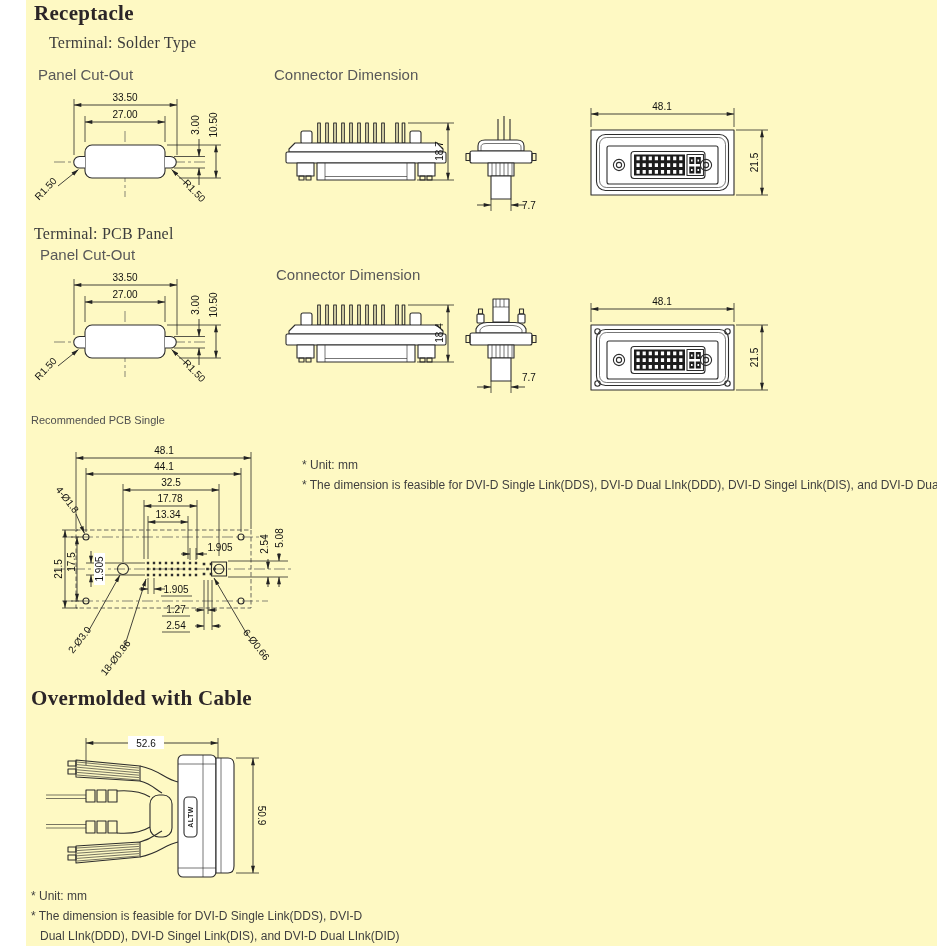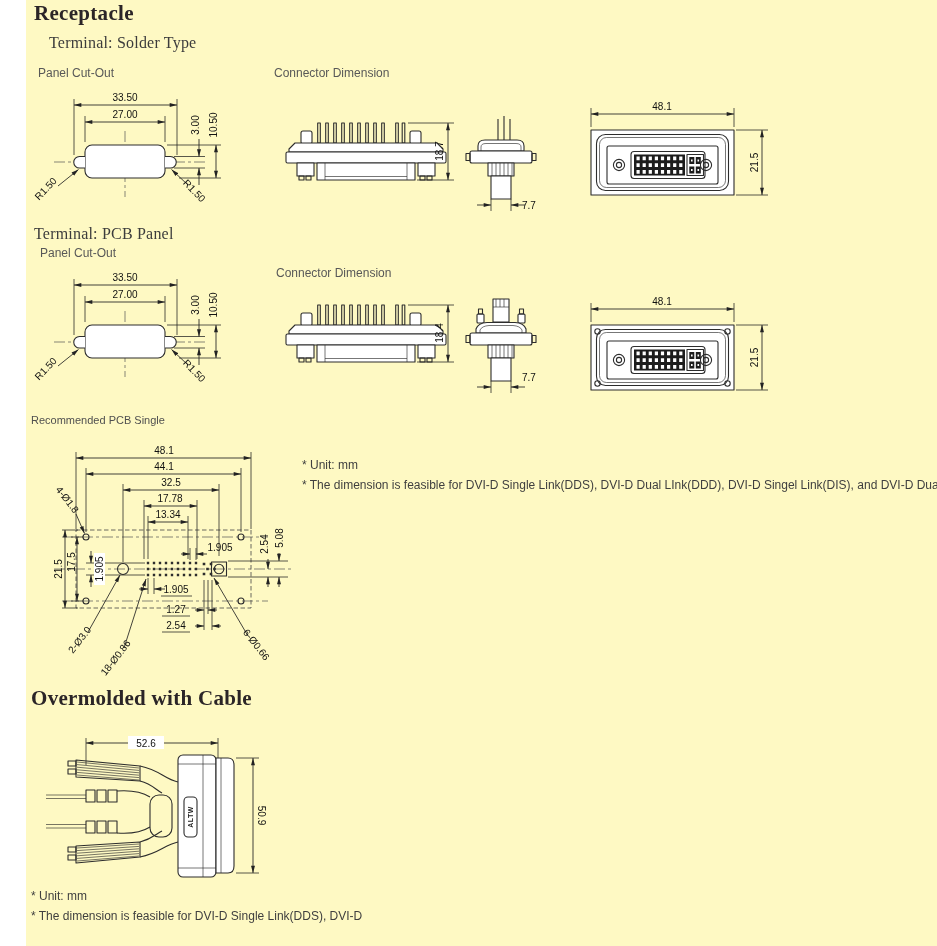--- a/index.html
+++ b/index.html
@@ -1,21 +1,21 @@
 <!DOCTYPE html>
 <html><head>
 <meta charset="utf-8">
 <style>
   html,body{margin:0;padding:0;background:#fff;}
   .page{position:relative;width:923px;height:946px;background:#fef9c3;overflow:hidden;
         font-family:"Liberation Sans",sans-serif;margin-left:26px;}
   .abs{position:absolute;}
   .h1{font-family:"Liberation Serif",serif;font-weight:bold;font-size:21px;color:#2b2527;letter-spacing:.3px;}
   .h2{font-family:"Liberation Serif",serif;font-weight:normal;font-size:16px;color:#3c3c3c;letter-spacing:.2px;}
-  .lbl{font-size:12px;color:#585858;}
+  .lbl{font-size:15px;color:#585858;}
   .lbl-sm{font-size:11px;color:#4f4f4f;}
   .note{font-size:12px;color:#3f3f3f;line-height:20px;white-space:nowrap;}
   svg{overflow:visible;display:block;}
   .s{fill:none;stroke:#2d2d2d;stroke-width:1.1;stroke-linejoin:round;}
   .sf{fill:#fff;stroke:#2d2d2d;stroke-width:1.1;stroke-linejoin:round;}
   .thin{fill:none;stroke:#2d2d2d;stroke-width:.65;}
   .ext{stroke:#222;stroke-width:.75;fill:none;}
   .dim{stroke:#222;stroke-width:.85;fill:none;}
   .cl{stroke:#555;stroke-width:.7;stroke-dasharray:11 3 3 3;fill:none;}
   .dash{stroke:#444;stroke-width:.8;stroke-dasharray:4.5 2.5;fill:none;}
@@ -445,15 +445,16 @@
 
     <line class="ext" x1="190" y1="23" x2="213" y2="23"></line>
     <line class="ext" x1="190" y1="138" x2="213" y2="138"></line>
     <line class="dim" x1="207" y1="23" x2="207" y2="138" marker-start="url(#arr)" marker-end="url(#arr)"></line>
     <text class="dt" x="214.5" y="83.5" text-anchor="middle" transform="rotate(90 214.5 80.5)">50.9</text>
   </svg>
 
   <div class="abs note" style="left:5px;top:886px;">
     <div>* Unit: mm</div>
     <div>* The dimension is feasible for DVI-D Single Link(DDS), DVI-D</div>
+    <div style="padding-left:9px;">Dual LInk(DDD), DVI-D Singel Link(DIS), and DVI-D Dual LInk(DID)</div>
   </div>
 
 </div>
 
 </body></html>

